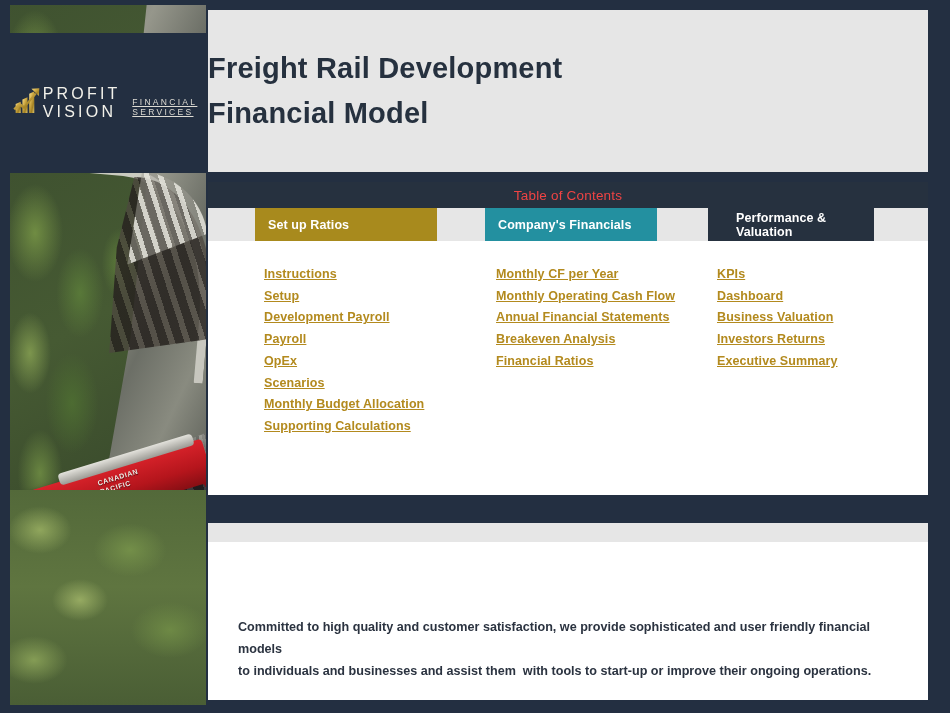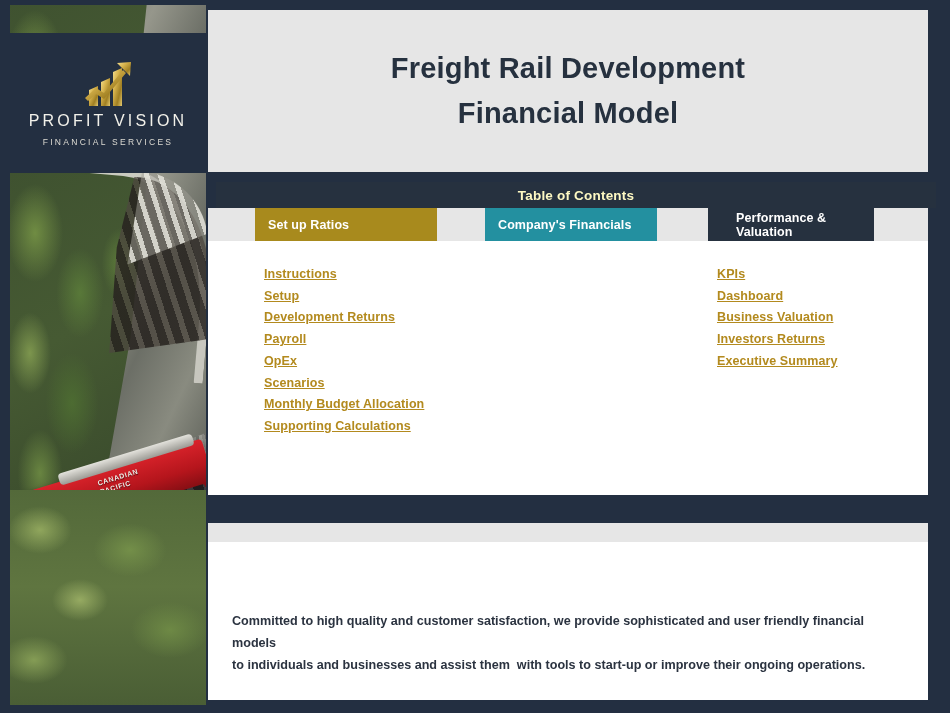--- a/index.html
+++ b/index.html
@@ -117,47 +117,47 @@
       radial-gradient(ellipse 52px 38px at 120px 60px, rgba(118,146,74,.9), transparent 70%),
       radial-gradient(ellipse 40px 30px at 70px 110px, rgba(160,180,104,.85), transparent 70%),
       radial-gradient(ellipse 56px 40px at 160px 140px, rgba(112,140,70,.9), transparent 70%),
       radial-gradient(ellipse 48px 34px at 24px 170px, rgba(138,162,88,.9), transparent 70%),
       linear-gradient(180deg,#53693a 0%,#5f7540 45%,#4a5e35 100%);
   }
 
   
   .logo-panel{
     position:absolute;left:0;top:28px;width:196px;height:140px;
-    background:#232f41;display:flex;flex-direction:column;
+    background:#232f41;display:flex;
     align-items:center;justify-content:center;
   }
   .logo-mark{width:58px;height:46px;margin-bottom:6px;}
   .logo-name{
     color:#f2f1ea;font-size:16px;letter-spacing:3.2px;font-weight:400;
   }
   .logo-sub{
-    color:#dedcd4;font-size:8.5px;letter-spacing:2.3px;margin-top:7px;font-weight:400;
+    color:#dedcd4;font-size:8.5px;letter-spacing:2.3px;margin-top:7px;font-weight:400;text-decoration:underline;
   }
 
   
   .main{position:absolute;left:206px;top:5px;width:722px;height:700px;}
 
   .title-box{
     position:absolute;left:2px;top:5px;width:720px;height:162px;
     background:#e6e6e6;display:flex;flex-direction:column;
-    align-items:center;justify-content:center;
+    align-items:flex-start;justify-content:center;
   }
   .title-line{
     color:#26313f;font-size:29px;font-weight:600;line-height:45px;
     letter-spacing:.2px;text-align:center;
   }
 
   .toc-head{
-    position:absolute;left:10px;top:177px;width:720px;height:26px;
-    background:#26313f;color:#fef9c3;font-size:13.5px;font-weight:bold;
+    position:absolute;left:2px;top:177px;width:720px;height:26px;
+    background:#26313f;color:#ef4444;font-size:13.5px;font-weight:normal;
     display:flex;align-items:center;justify-content:center;letter-spacing:.2px;
   }
 
   .toc-body{
     position:absolute;left:2px;top:203px;width:720px;height:287px;background:#ffffff;
   }
   .tabrow{position:absolute;left:0;top:0;width:720px;height:33px;background:#e6e6e6;}
   .tab{
     position:absolute;top:0;height:33px;display:flex;align-items:center;
     color:#ffffff;font-size:12.5px;font-weight:bold;padding-left:13px;
@@ -187,21 +187,21 @@
     position:absolute;left:2px;top:518px;width:720px;height:19px;background:#e6e6e6;
   }
   .about-body{
     position:absolute;left:2px;top:537px;width:720px;height:158px;background:#ffffff;
   }
   .about-text{
     position:absolute;left:22px;top:22px;width:672px;
     color:#2b3340;font-size:12.6px;font-weight:bold;line-height:22px;
     letter-spacing:0px;white-space:pre-wrap;
   }
-  .about-text p{margin:2px;}
+  .about-text p{margin:8px;}
 </style>
 </head>
 <body>
 
 <div class="app">
 
   <div class="sidebar">
 
     <div class="photo-top">
       <div class="forest" style="top:-6px"></div>
@@ -263,28 +263,35 @@
         <div class="tab gold">Set up Ratios</div>
         <div class="tab teal">Company's Financials</div>
         <div class="tab navy">Performance &amp; Valuation</div>
       </div>
 
       <div class="cols">
 
         <div class="col c1">
           <a class="link">Instructions</a>
           <a class="link">Setup</a>
-          <a class="link">Development Returns</a>
+          <a class="link">Development Payroll</a>
           <a class="link">Payroll</a>
           <a class="link">OpEx</a>
           <a class="link">Scenarios</a>
           <a class="link">Monthly Budget Allocation</a>
           <a class="link">Supporting Calculations</a>
         </div>
 
+        <div class="col c2">
+          <a class="link">Monthly CF per Year</a>
+          <a class="link">Monthly Operating Cash Flow</a>
+          <a class="link">Annual Financial Statements</a>
+          <a class="link">Breakeven Analysis</a>
+          <a class="link">Financial Ratios</a>
+        </div>
 
         <div class="col c3">
           <a class="link">KPIs</a>
           <a class="link">Dashboard</a>
           <a class="link">Business Valuation</a>
           <a class="link">Investors Returns</a>
           <a class="link">Executive Summary</a>
         </div>
 
       </div>

